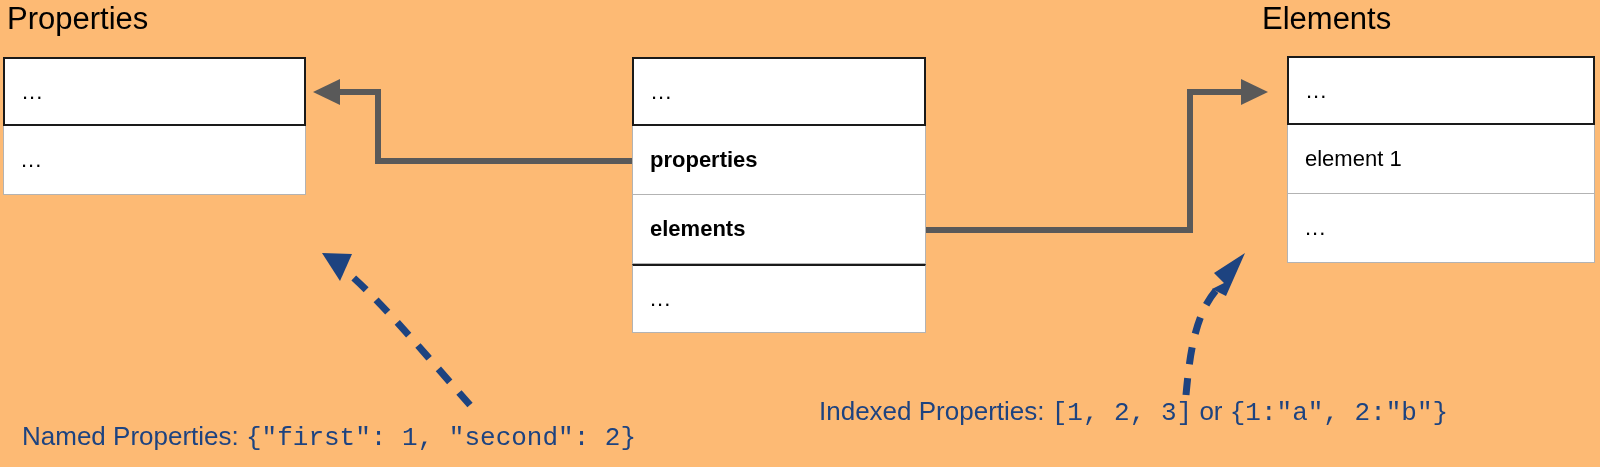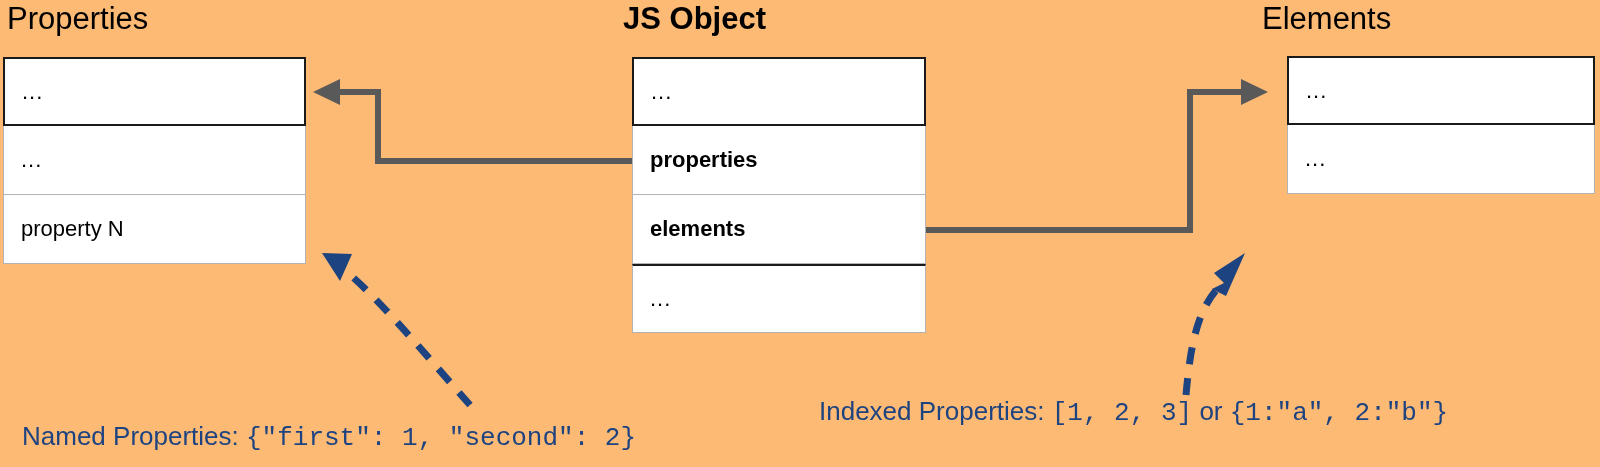--- a/index.html
+++ b/index.html
@@ -98,38 +98,37 @@
   }
   #caption-named   { left: 22px;  top: 421px; }
   #caption-indexed { left: 819px; top: 396px; }
 </style>
 </head>
 <body>
 
 <div id="canvas">
 
   <div class="col-title" id="title-properties">Properties</div>
-  <div class="col-title bold" id="title-jsobject">JS Object</div>
   <div class="col-title" id="title-elements">Elements</div>
 
   <div class="mem-table" id="table-properties">
     <div class="mem-row first dots">...</div>
     <div class="mem-row dots">...</div>
-    <div class="mem-row">property N</div>
   </div>
 
   <div class="mem-table" id="table-jsobject">
     <div class="mem-row first dots">...</div>
     <div class="mem-row bold">properties</div>
     <div class="mem-row bold">elements</div>
     <div class="mem-row dots strong-top">...</div>
   </div>
 
   <div class="mem-table" id="table-elements">
     <div class="mem-row first dots">...</div>
+    <div class="mem-row">element 1</div>
     <div class="mem-row dots">...</div>
   </div>
 
   <svg class="overlay" viewBox="0 0 1600 467">
 
     <g>
       <path d="M 632,161 L 378,161 L 378,92 L 331,92" fill="none" stroke="#595959" stroke-width="6" stroke-linecap="butt" stroke-linejoin="miter"></path>
       <polygon points="313,92 340,79 340,105" fill="#595959"></polygon>
     </g>
 

